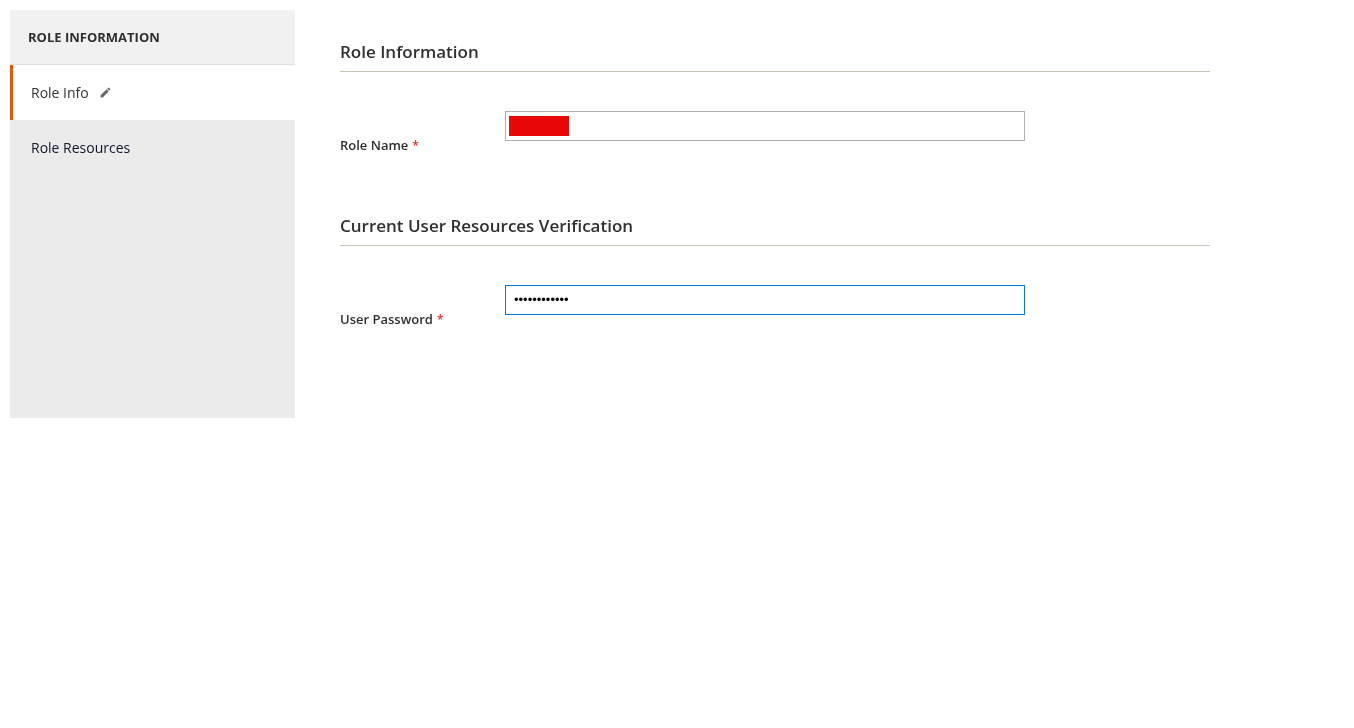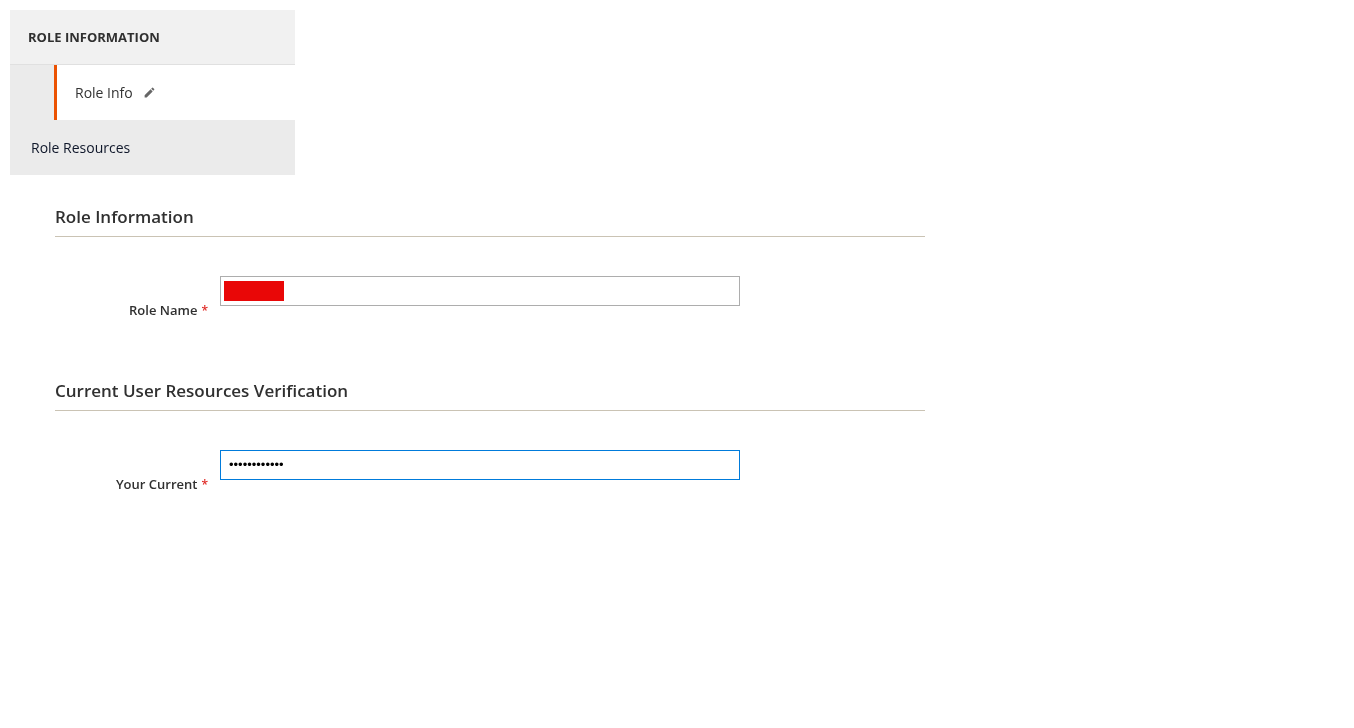--- a/index.html
+++ b/index.html
@@ -4,21 +4,20 @@
   <style>
     * { box-sizing: border-box; margin: 0; padding: 0; }
     body {
       font-family: 'Open Sans', Arial, sans-serif;
       color: #333;
       background: #fff;
     }
     .container {
       display: flex;
       padding: 10px;
-      flex-direction: column;
     }
     .sidebar {
       width: 285px;
       background: #ebebeb;
       flex-shrink: 0;
     }
     .sidebar-header {
       font-size: 13px;
       font-weight: 700;
       color: #303030;
@@ -35,21 +34,20 @@
       border-left: 3px solid transparent;
       display: flex;
       align-items: center;
       background: #ebebeb;
     }
     .sidebar-tab.active {
       background: #fff;
       border-left: 3px solid #eb5202;
       font-weight: 400;
       color: #333;
-      margin-left: 44px;
     }
     .sidebar-tab .pencil-icon {
       margin-left: 10px;
       display: inline-flex;
     }
     .sidebar-tab .pencil-icon svg {
       width: 13px;
       height: 13px;
       fill: #666;
     }
@@ -69,21 +67,21 @@
       border-bottom: 1px solid #cac3b4;
       margin-bottom: 25px;
     }
     .form-row {
       display: flex;
       align-items: center;
       margin-bottom: 20px;
     }
     .form-label {
       width: 165px;
-      text-align: right;
+      text-align: left;
       font-size: 13px;
       font-weight: 600;
       color: #303030;
       padding-right: 12px;
       margin-top: 39px;
     }
     .required {
       color: #e02b27;
       margin-left: 4px;
       font-size: 12px;
@@ -140,19 +138,19 @@
           <input type="text" class="form-input" value="" style="">
           <div class="highlight" style="top:5px;left:4px;"></div>
         </div>
       </div>
     </div>
 
     <div class="main-section">
       <div class="main-section-title">Current User Resources Verification</div>
       <div class="form-row">
         <div class="form-label">
-          <span>Your Current</span><span class="required">*</span>
+          <span>User Password</span><span class="required">*</span>
         </div>
         <input type="password" class="form-input password-focused" value="••••••••••••" style="">
       </div>
     </div>
   </div>
 </div>
 
 </body></html>

